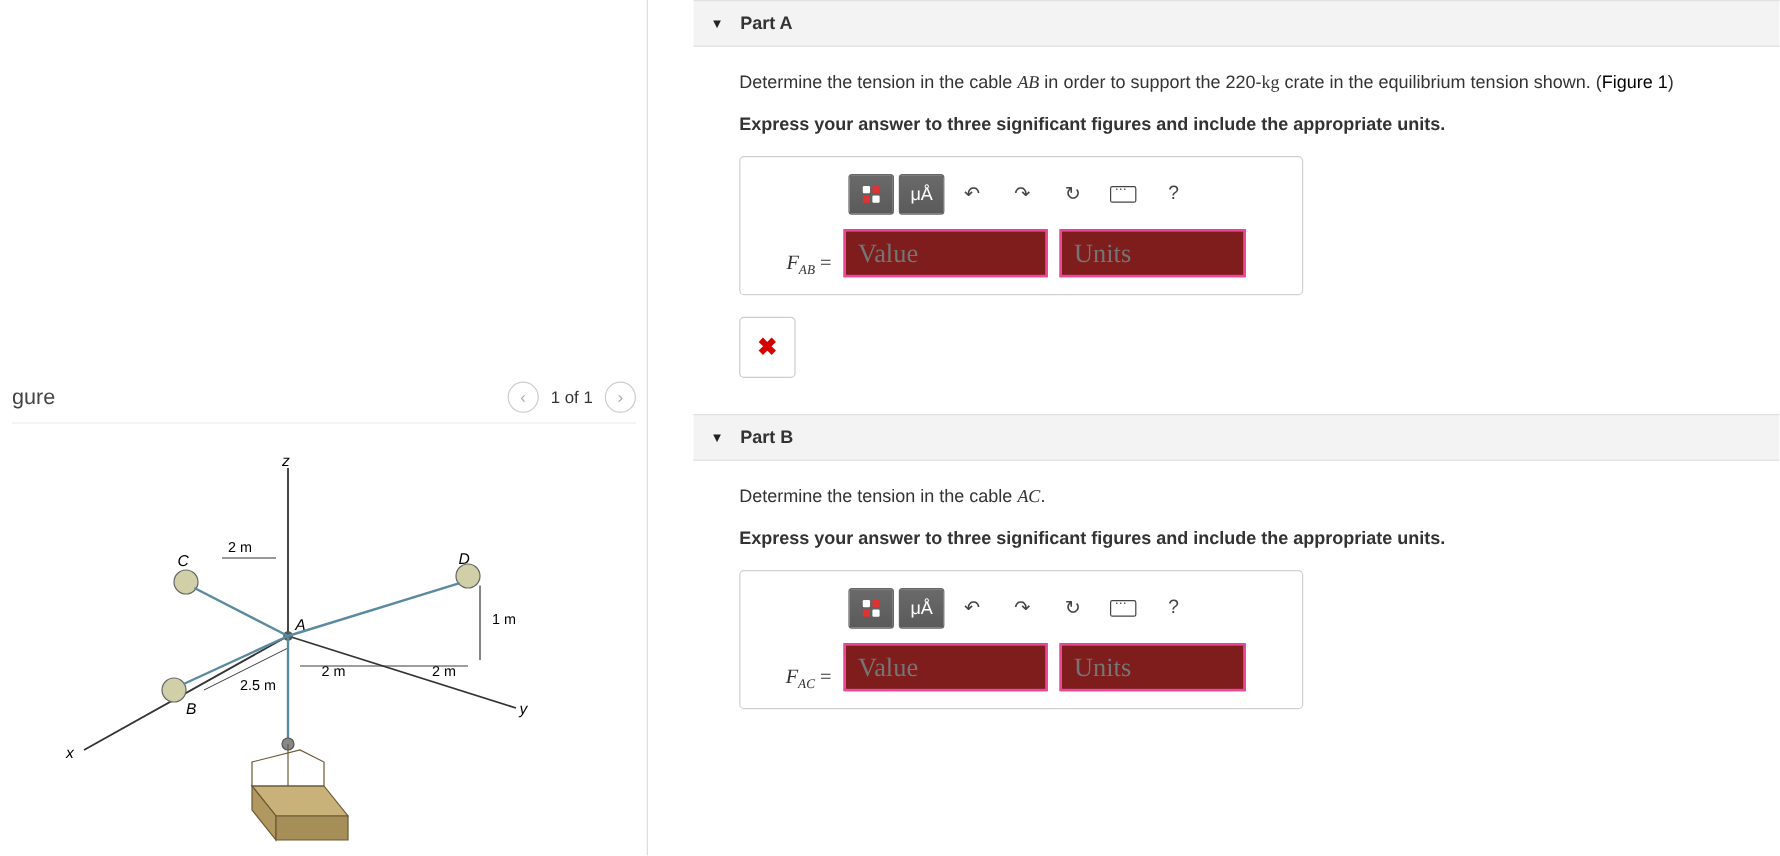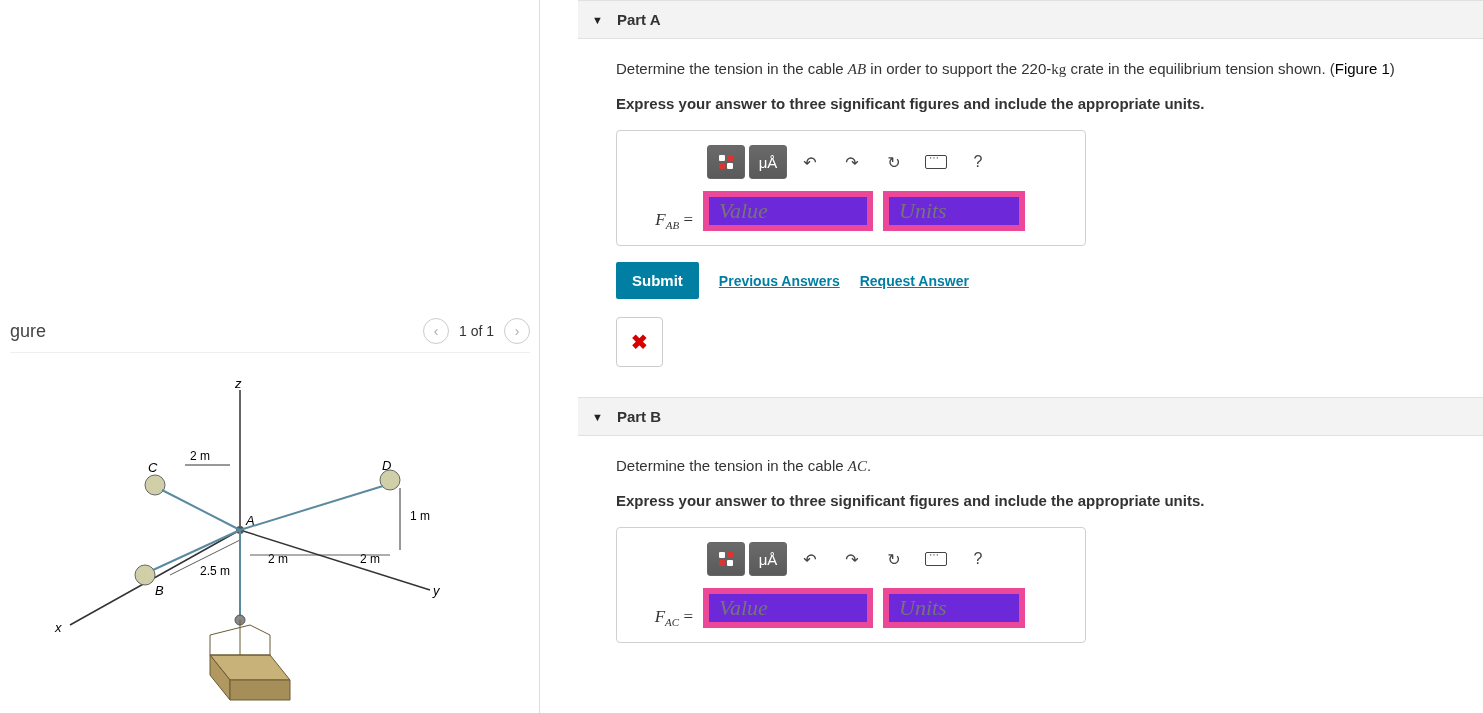--- a/index.html
+++ b/index.html
@@ -139,31 +139,30 @@
   .var-label {
     font-family: 'Times New Roman', serif;
     font-style: italic;
     font-size: 17px;
     width: 60px;
     text-align: right;
     white-space: nowrap;
   }
   .var-label sub { font-size: 11px; font-style: italic; }
   .val-input, .unit-input {
-    border: 6px solid #ec4899;
+    border: 2px solid #ec4899;
     height: 40px;
     font-family: 'Times New Roman', serif;
-    font-style: italic;
     font-size: 22px;
     color: #aaa;
     padding: 0 10px;
-    background: #6d28d9;
+    background: #7f1d1d;
   }
   .val-input { width: 170px; }
-  .unit-input { width: 142px; }
+  .unit-input { width: 155px; }
   .submit-row {
     margin: 16px 0 0 38px;
     display: flex;
     align-items: center;
     gap: 20px;
   }
   .submit-btn {
     background: #007fa3;
     color: #fff;
     border: none;
@@ -302,25 +301,20 @@
     </div>
     <div class="answer-row">
       <span class="var-label">
         <span>F</span><sub>AB</sub><span style="font-style:normal"> = </span>
       </span>
       <input class="val-input" placeholder="Value" style="">
       <input class="unit-input" placeholder="Units" style="">
     </div>
   </div>
 
-  <div class="submit-row">
-    <button class="submit-btn">Submit</button>
-    <a class="link-a">Previous Answers</a>
-    <a class="link-a">Request Answer</a>
-  </div>
 
   <div class="feedback">
     <span class="x">✖</span>
   </div>
 
   
   <div class="part-header">
     <span class="part-toggle">▼</span>
     <span class="part-title">Part B</span>
   </div>

